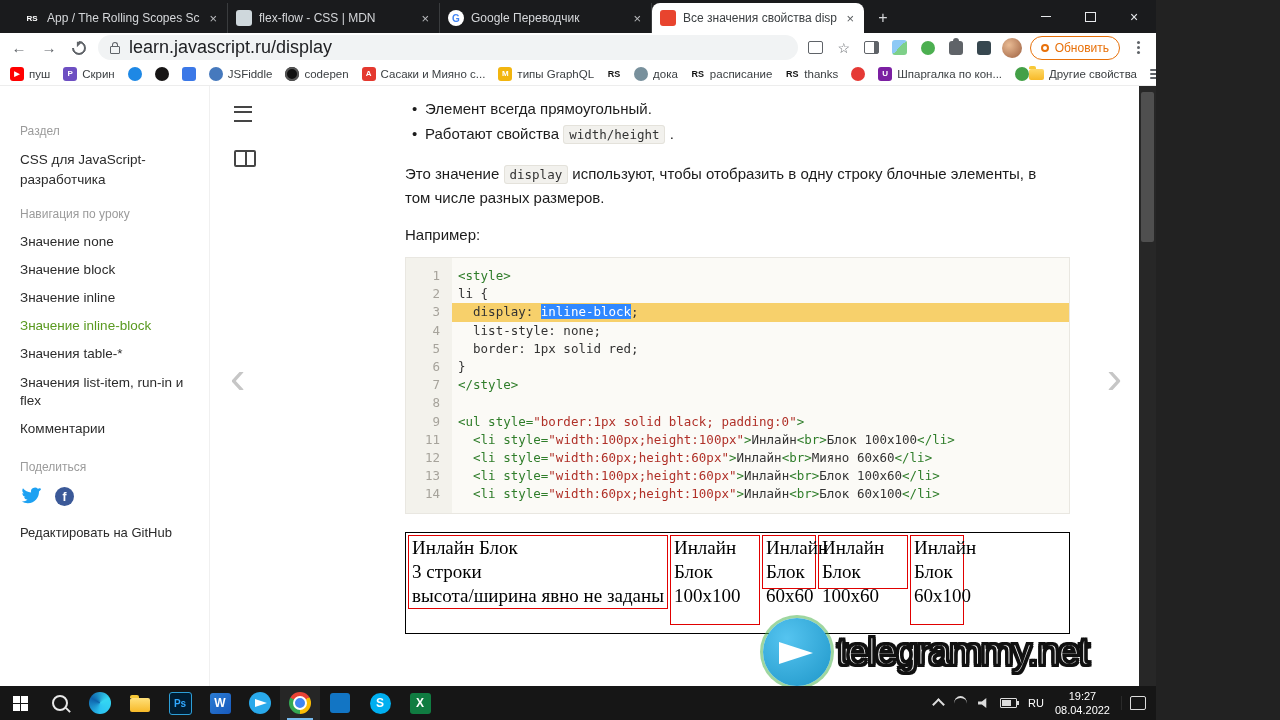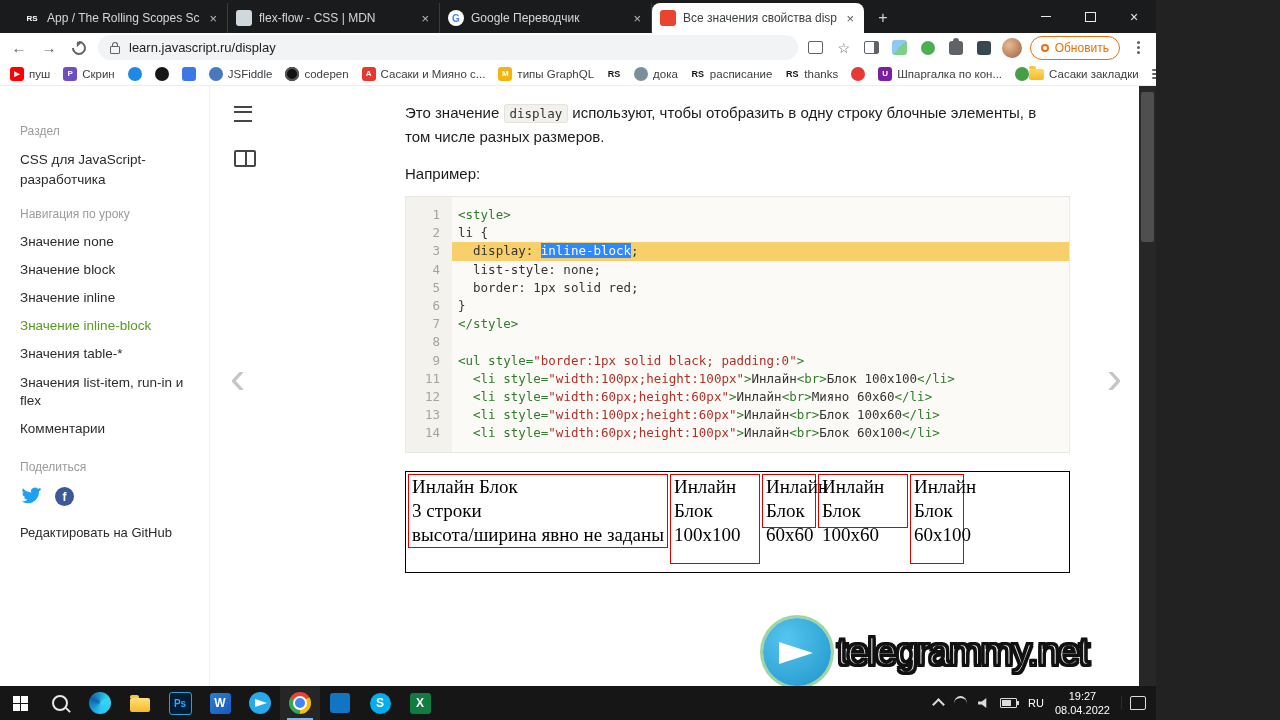--- a/index.html
+++ b/index.html
@@ -24,21 +24,21 @@
   .wc{width:44px;height:33px;display:flex;align-items:center;justify-content:center;color:#e8eaed;font-size:14px;}
   .wc-min i{display:block;width:10px;height:1px;background:#e8eaed;}
   .wc-max i{display:block;width:9px;height:8px;border:1px solid #e8eaed;}
   
   .toolbar{position:absolute;top:33px;left:0;right:0;height:29px;background:#fff;display:flex;align-items:center;
            padding:0 8px;gap:8px;box-sizing:border-box;}
   .navbtn{width:22px;height:22px;display:flex;align-items:center;justify-content:center;color:#5f6368;font-size:15px;}
   .reload{width:10px;height:10px;border:2px solid #5f6368;border-radius:50%;border-top-color:transparent;transform:rotate(-45deg);position:relative;}
   .reload:after{content:"";position:absolute;top:-5px;right:-2px;border:4px solid transparent;border-bottom-color:#5f6368;}
   .urlbar{flex:1;max-width:838px;height:25px;background:#f1f3f4;border-radius:13px;display:flex;align-items:center;
-          gap:9px;padding:0 12px;font-size:13px;color:#202124;}
+          gap:9px;padding:0 12px;font-size:18px;color:#202124;}
   .lock{width:8px;height:6px;border:1.5px solid #5f6368;border-radius:1px;position:relative;margin-top:4px;flex:none;}
   .lock:before{content:"";position:absolute;left:.5px;top:-5px;width:4px;height:4px;border:1.5px solid #5f6368;border-bottom:none;border-radius:4px 4px 0 0;}
   .tb-ic{width:20px;height:20px;display:flex;align-items:center;justify-content:center;color:#5f6368;font-size:14px;flex:none;}
   .sq-outline{width:13px;height:11px;border:1.5px solid #5f6368;border-radius:2px;}
   .sidepanel{width:13px;height:11px;border:1.5px solid #5f6368;border-radius:2px;position:relative;}
   .sidepanel:after{content:"";position:absolute;right:0;top:0;bottom:0;width:4px;background:#5f6368;}
   .ext-img{width:15px;height:15px;border-radius:3px;background:linear-gradient(135deg,#8ec9f5 50%,#7ed089 50%);}
   .ext-green{width:14px;height:14px;border-radius:50%;background:#4caf50;}
   .ext-puzzle{width:14px;height:14px;border-radius:3px;background:#5f6368;position:relative;}
   .ext-puzzle:after{content:"";position:absolute;top:-3px;left:4px;width:6px;height:6px;border-radius:50%;background:#5f6368;}
@@ -307,21 +307,21 @@
           <span class="bic bic-letter" style="background: rgb(123, 31, 162);">U</span>
           <span>Шпаргалка по кон...</span>
         </div>
         <div class="bm">
           <span class="bic bic-dot-green"></span>
         </div>
       </div>
     <div class="bm-right" id="bm-right">
         <div class="bm">
           <span class="bic bic-folder"></span>
-          <span>Сасаки закладки</span>
+          <span>Другие свойства</span>
         </div>
         <div class="bm">
           <span class="bic bic-reading"></span>
           <span>Список для чтения</span>
         </div>
       </div>
   </div>
 
   <div class="page">
 
@@ -354,20 +354,24 @@
 
     <div class="pagetools">
       <div class="hamb" title=""></div>
       <div class="book"></div>
     </div>
 
     <div class="chev chev-left">‹</div>
     <div class="chev chev-right">›</div>
 
     <div class="article">
+      <ul class="bullets" id="bullets">
+          <li><span>Элемент всегда прямоугольный.</span></li>
+          <li><span>Работают свойства </span><span class="codechip">width/height</span><span> .</span></li>
+        </ul>
       <div class="para" id="para"><span>Это значение </span><span class="codechip">display</span><span> используют, чтобы отобразить в одну строку блочные элементы, в том числе разных размеров.</span></div>
       <div class="example">Например:</div>
       <div class="codeblock" id="code-lines">
           <div class="cl">
             <span class="ln">1</span>
             <span class="cc"><span class="seg tag">&lt;style&gt;</span></span>
           </div>
           <div class="cl">
             <span class="ln">2</span>
             <span class="cc"><span class="seg">li {</span></span>

